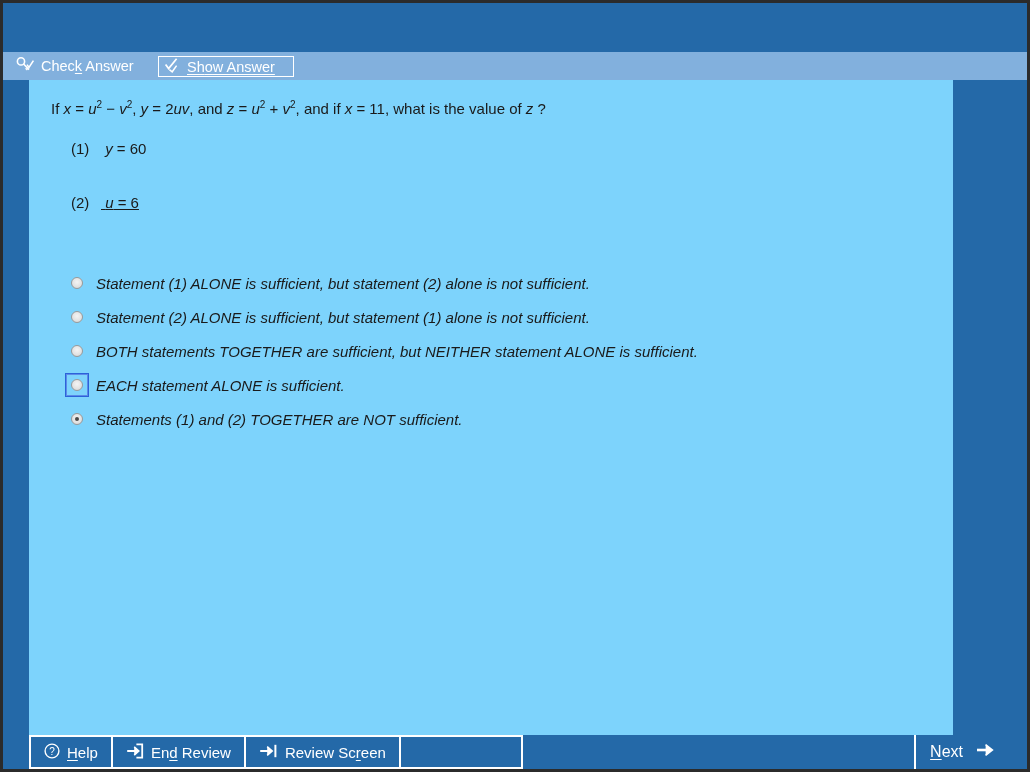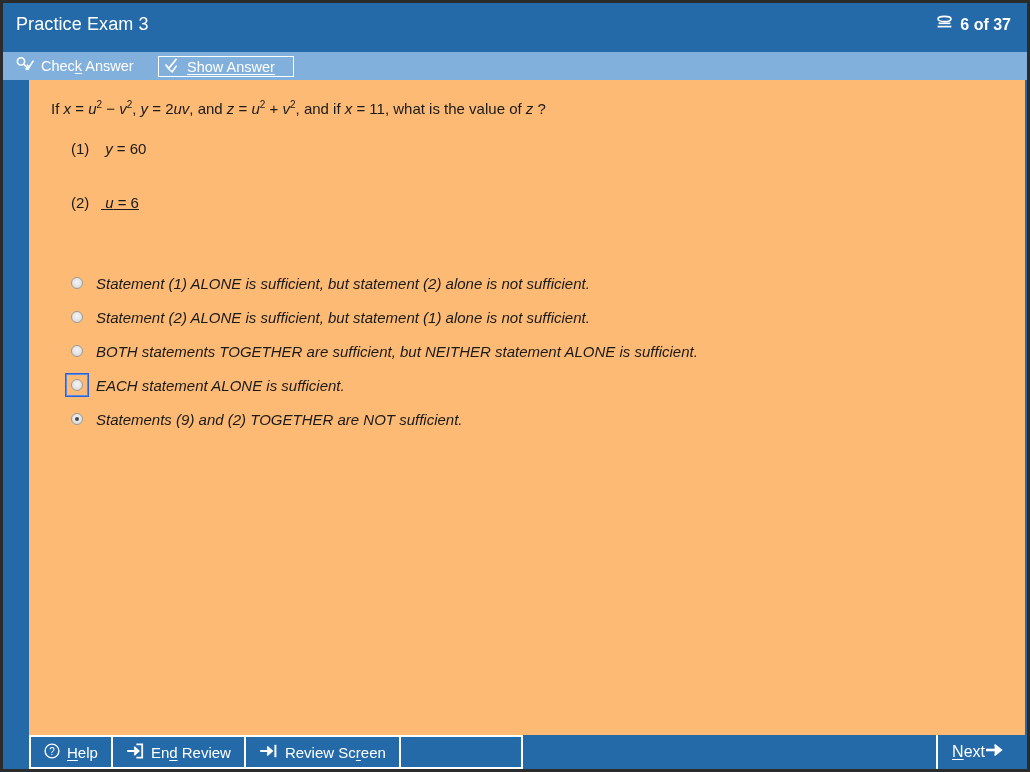--- a/index.html
+++ b/index.html
@@ -66,22 +66,22 @@
     padding-right: 2px;
   }
   .tb-check .tb-label u, .tb-show .tb-label, .tb-flag .tb-label {
     text-underline-offset: 2px;
   }
   .tb-icon { display: block; flex: 0 0 auto; }
 
   
   .content-pane {
     position: absolute; left: 26px; top: 77px;
-    width: 996px; height: 655px;
-    background: #fdba74;
+    width: 924px; height: 655px;
+    background: #7dd3fc;
     overflow: hidden;
   }
   .question {
     position: absolute; left: 22px; top: 21px;
     font-size: 15px; color: #1a1a1a;
     white-space: nowrap;
     line-height: 1;
   }
   .question i { font-style: italic; }
   .question sup { font-size: 10px; vertical-align: super; line-height: 0; }
@@ -156,50 +156,36 @@
     height: 30px;
     display: flex; align-items: center; gap: 7px;
     padding: 0 13px;
     color: #ffffff; font-size: 15px;
     white-space: nowrap; cursor: pointer;
     border-right: 2px solid #ffffff;
   }
   .foot-btn:last-child { border-right: none; }
   .foot-spacer { width: 120px; }
   .foot-next {
-    position: absolute; right: 12px; top: 0;
+    position: absolute; right: 21px; top: 0;
     height: 34px;
-    display: flex; align-items: center; gap: 0;
+    display: flex; align-items: center; gap: 13px;
     padding: 0 10px 0 14px;
     color: #ffffff; font-size: 16px;
     border-left: 2px solid #ffffff;
     cursor: pointer;
     text-align: center;
   }
   u { text-decoration: underline; text-underline-offset: 2px; }
 </style>
 </head>
 <body>
 
 <div class="window">
 
-  <div class="titlebar">
-    <div class="app-title">Practice Exam 3</div>
-
-    <div class="progress-wrap">
-      <span class="layers-icon">
-        <svg width="17" height="15" viewBox="0 0 17 15">
-          <ellipse cx="8.5" cy="4" rx="6.5" ry="2.6" fill="none" stroke="#ffffff" stroke-width="1.6"></ellipse>
-          <line x1="2.6" y1="8.3" x2="14.4" y2="8.3" stroke="#ffffff" stroke-width="1.7"></line>
-          <line x1="1.6" y1="11.6" x2="15.4" y2="11.6" stroke="#ffffff" stroke-width="1.7"></line>
-        </svg>
-      </span>
-      <span class="progress-label">6 of 37</span>
-    </div>
-  </div>
 
   <div class="toolbar">
 
     <div class="tb-btn tb-check">
       <span class="tb-icon">
         <svg width="19" height="17" viewBox="0 0 19 17">
           <circle cx="5" cy="5.4" r="3.6" fill="none" stroke="#ffffff" stroke-width="1.6"></circle>
           <line x1="7.6" y1="8" x2="13" y2="13.6" stroke="#ffffff" stroke-width="1.6"></line>
           <line x1="9.6" y1="12.2" x2="11.4" y2="14" stroke="#ffffff" stroke-width="1.5"></line>
           <polyline points="11,8.6 13,11.4 17.4,4.6" fill="none" stroke="#ffffff" stroke-width="1.6"></polyline>
@@ -266,21 +252,21 @@
         </span>
         <span class="option-label">EACH statement ALONE is sufficient.</span>
       </div>
 
       <div class="option">
         <span class="radio-box">
           <span class="radio checked">
               <span class="dot"></span>
             </span>
         </span>
-        <span class="option-label">Statements (9) and (2) TOGETHER are NOT sufficient.</span>
+        <span class="option-label">Statements (1) and (2) TOGETHER are NOT sufficient.</span>
       </div>
 
     </div>
   </div>
 
   <div class="footer">
 
     <div class="footer-group">
 
       <div class="foot-btn">

